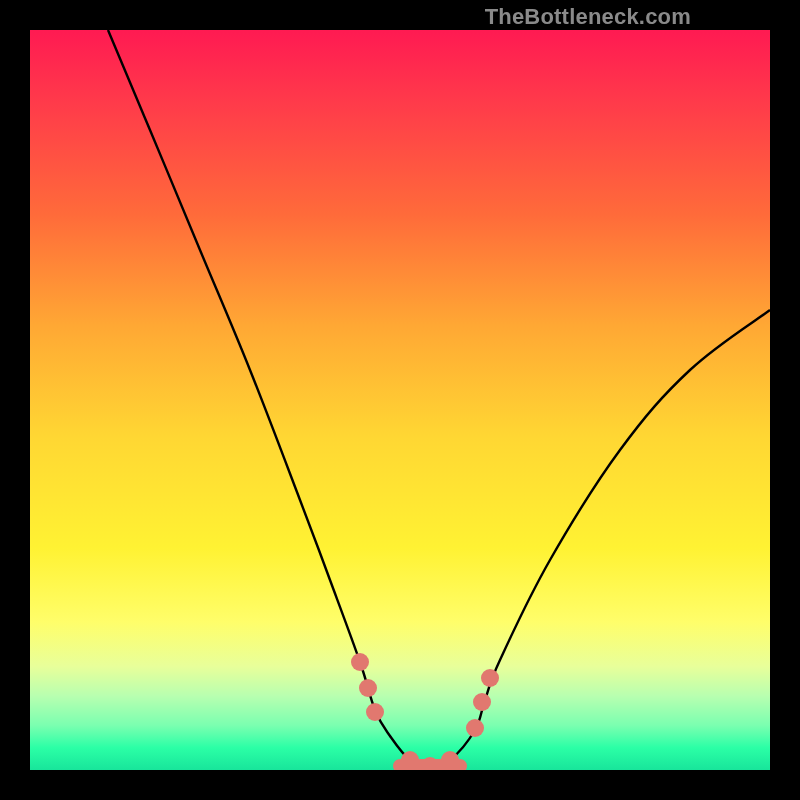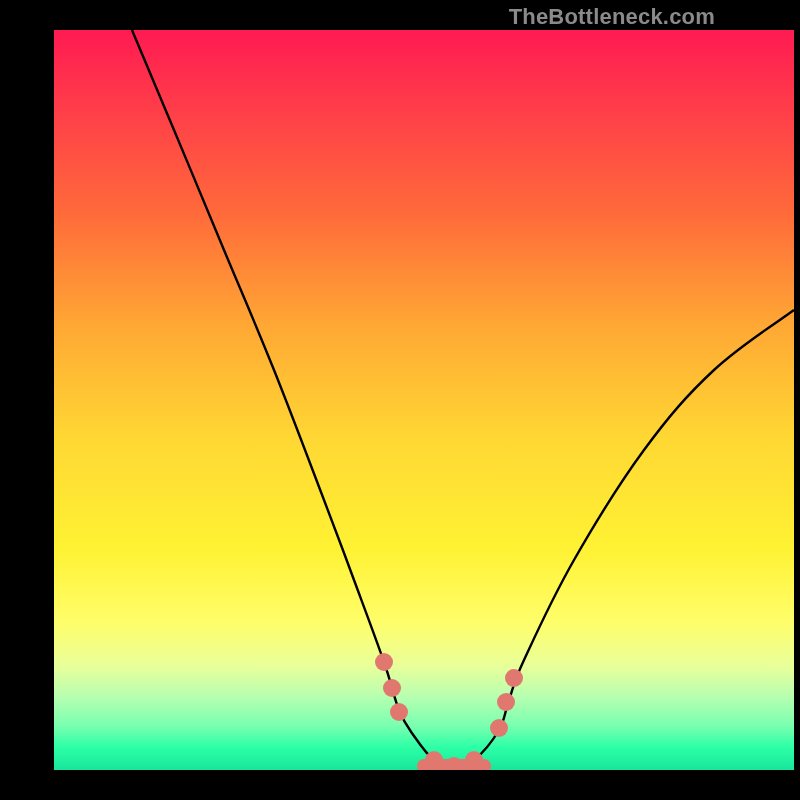--- a/index.html
+++ b/index.html
@@ -9,21 +9,20 @@
     height: 800px;
     overflow: hidden;
     background: #000;
     font-family: Arial, Helvetica, sans-serif;
   }
   .stage {
     position: relative;
     width: 705px;
     height: 800px;
     background: #000;
-    margin-left: 24px;
   }
   .plot {
     position: absolute;
     left: 30px;
     top: 30px;
     width: 740px;
     height: 740px;
     background: linear-gradient(
       to bottom,
       #ff1a52 0%,

